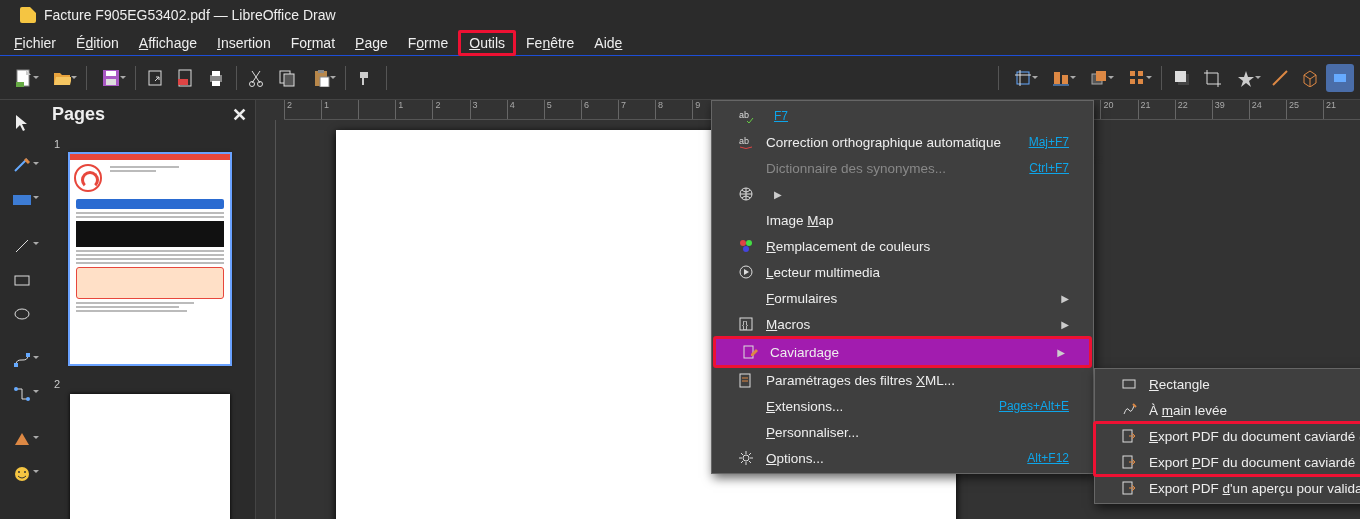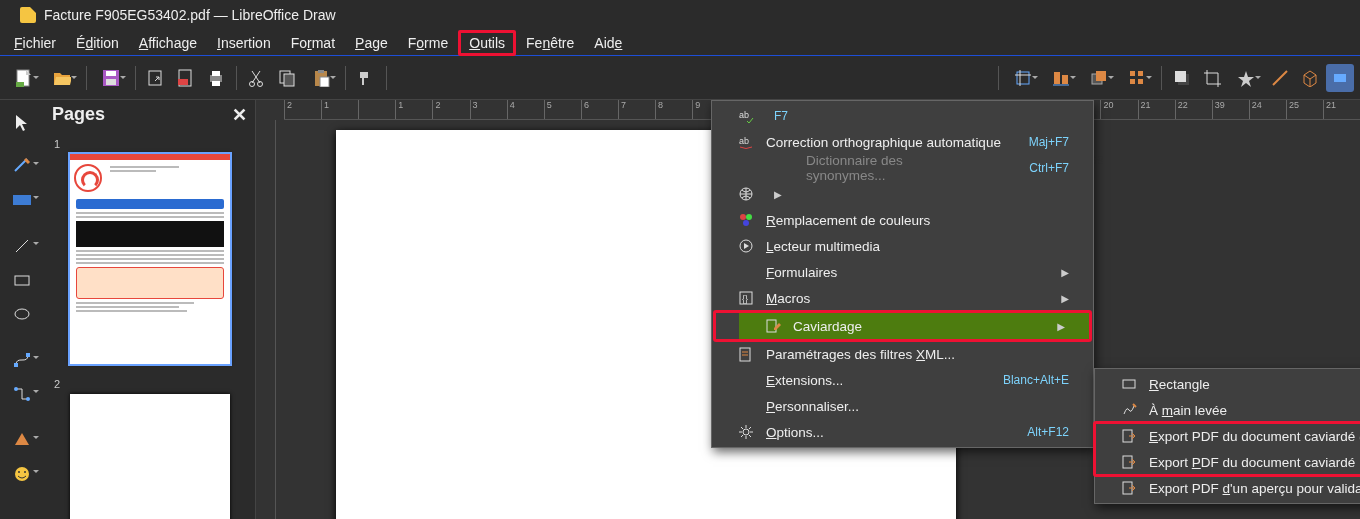--- a/index.html
+++ b/index.html
@@ -51,24 +51,24 @@
 
 .doc-page { position: absolute; left: 80px; top: 30px; width: 620px; height: 820px; background: #fff; color: #111; box-shadow: 0 2px 8px #000; font-size: 10px; font-family: "Courier New", monospace; }
 .doc-content { position: absolute; left: 560px; top: 10px; width: 270px; }
 .doc-line { white-space: pre; color: #333; font-size: 10px; line-height: 14px; }
 
 
 .dropdown { position: absolute; top: 0; left: 455px; width: 383px; background: #3f3f3f; border: 1px solid #666; box-shadow: 2px 4px 10px rgba(0,0,0,0.6); z-index: 50; padding: 2px 0; }
 .dd-item { display: flex; align-items: center; height: 26px; padding: 0 24px; font-size: 13.5px; cursor: pointer; }
 .dd-item .ico { width: 20px; height: 18px; margin-right: 10px; display: flex; align-items: center; justify-content: center; color: #ddd; }
 .dd-item .lbl { flex: 1; }
-.dd-item .sc { color: #7dd3fc; font-size: 12px; margin-left: 8px; }
+.dd-item .sc { color: #0ea5e9; font-size: 12px; margin-left: 8px; text-decoration: underline; }
 .dd-item .arrow { color: #ccc; font-size: 10px; margin-left: 8px; }
-.dd-item.disabled { color: #888; gap: 40px; }
-.dd-item.highlight-row { background: #4d7c0f; margin-left: 23px; }
+.dd-item.disabled { color: #888; }
+.dd-item.highlight-row { background: #a21caf; }
 .dd-item .ul { text-decoration: underline; }
 .dd-box-red { border: 3px solid #e13; border-radius: 3px; margin: -1px 1px; }
 
 .submenu { position: absolute; top: 268px; left: 838px; width: 346px; background: #3f3f3f; border: 1px solid #666; box-shadow: 2px 4px 10px rgba(0,0,0,0.6); z-index: 60; padding: 2px 0; }
 .sub-box-red { position: absolute; top: 52px; left: -2px; right: -2px; height: 56px; border: 3px solid #e13; border-radius: 3px; pointer-events: none; }
 
 svg { display: block; }
 </style>
 </head>
 <body>
@@ -414,20 +414,24 @@
         <div class="dd-item">
           <span class="ico">
             <svg width="16" height="16">
               <circle cx="8" cy="8" r="6" fill="none" stroke="#ddd"></circle>
               <path d="M2 8 h12 M8 2 v12 M4 4 q4 4 8 0 M4 12 q4 -4 8 0" stroke="#ddd" fill="none"></path>
             </svg>
           </span>
           <span class="arrow">▶</span>
         </div>
         <div class="dd-item">
+          <span class="ico"></span>
+          <span class="lbl">Image <span class="ul">M</span>ap</span>
+        </div>
+        <div class="dd-item">
           <span class="ico">
             <svg width="16" height="16">
               <circle cx="5" cy="5" r="3" fill="#d44"></circle>
               <circle cx="11" cy="5" r="3" fill="#4d4"></circle>
               <circle cx="8" cy="11" r="3" fill="#44d"></circle>
             </svg>
           </span>
           <span class="lbl"><span class="ul">R</span>emplacement de couleurs</span>
         </div>
         <div class="dd-item">
@@ -471,21 +475,21 @@
             <svg width="16" height="16">
               <rect x="2" y="2" width="10" height="13" fill="none" stroke="#ddd"></rect>
               <path d="M4 6 h6 M4 9 h6" stroke="#d84"></path>
             </svg>
           </span>
           <span class="lbl">Paramétrages des filtres <span class="ul">X</span>ML...</span>
         </div>
         <div class="dd-item">
           <span class="ico"></span>
           <span class="lbl"><span class="ul">E</span>xtensions...</span>
-          <span class="sc">Blanc+Alt+E</span>
+          <span class="sc">Pages+Alt+E</span>
         </div>
         <div class="dd-item">
           <span class="ico"></span>
           <span class="lbl"><span class="ul">P</span>ersonnaliser...</span>
         </div>
         <div class="dd-item">
           <span class="ico">
             <svg width="16" height="16">
               <circle cx="8" cy="8" r="3" fill="none" stroke="#ddd"></circle>
               <path d="M8 1 v3 M8 12 v3 M1 8 h3 M12 8 h3 M3 3 l2 2 M11 11 l2 2 M13 3 l-2 2 M5 11 l-2 2" stroke="#ddd"></path>

